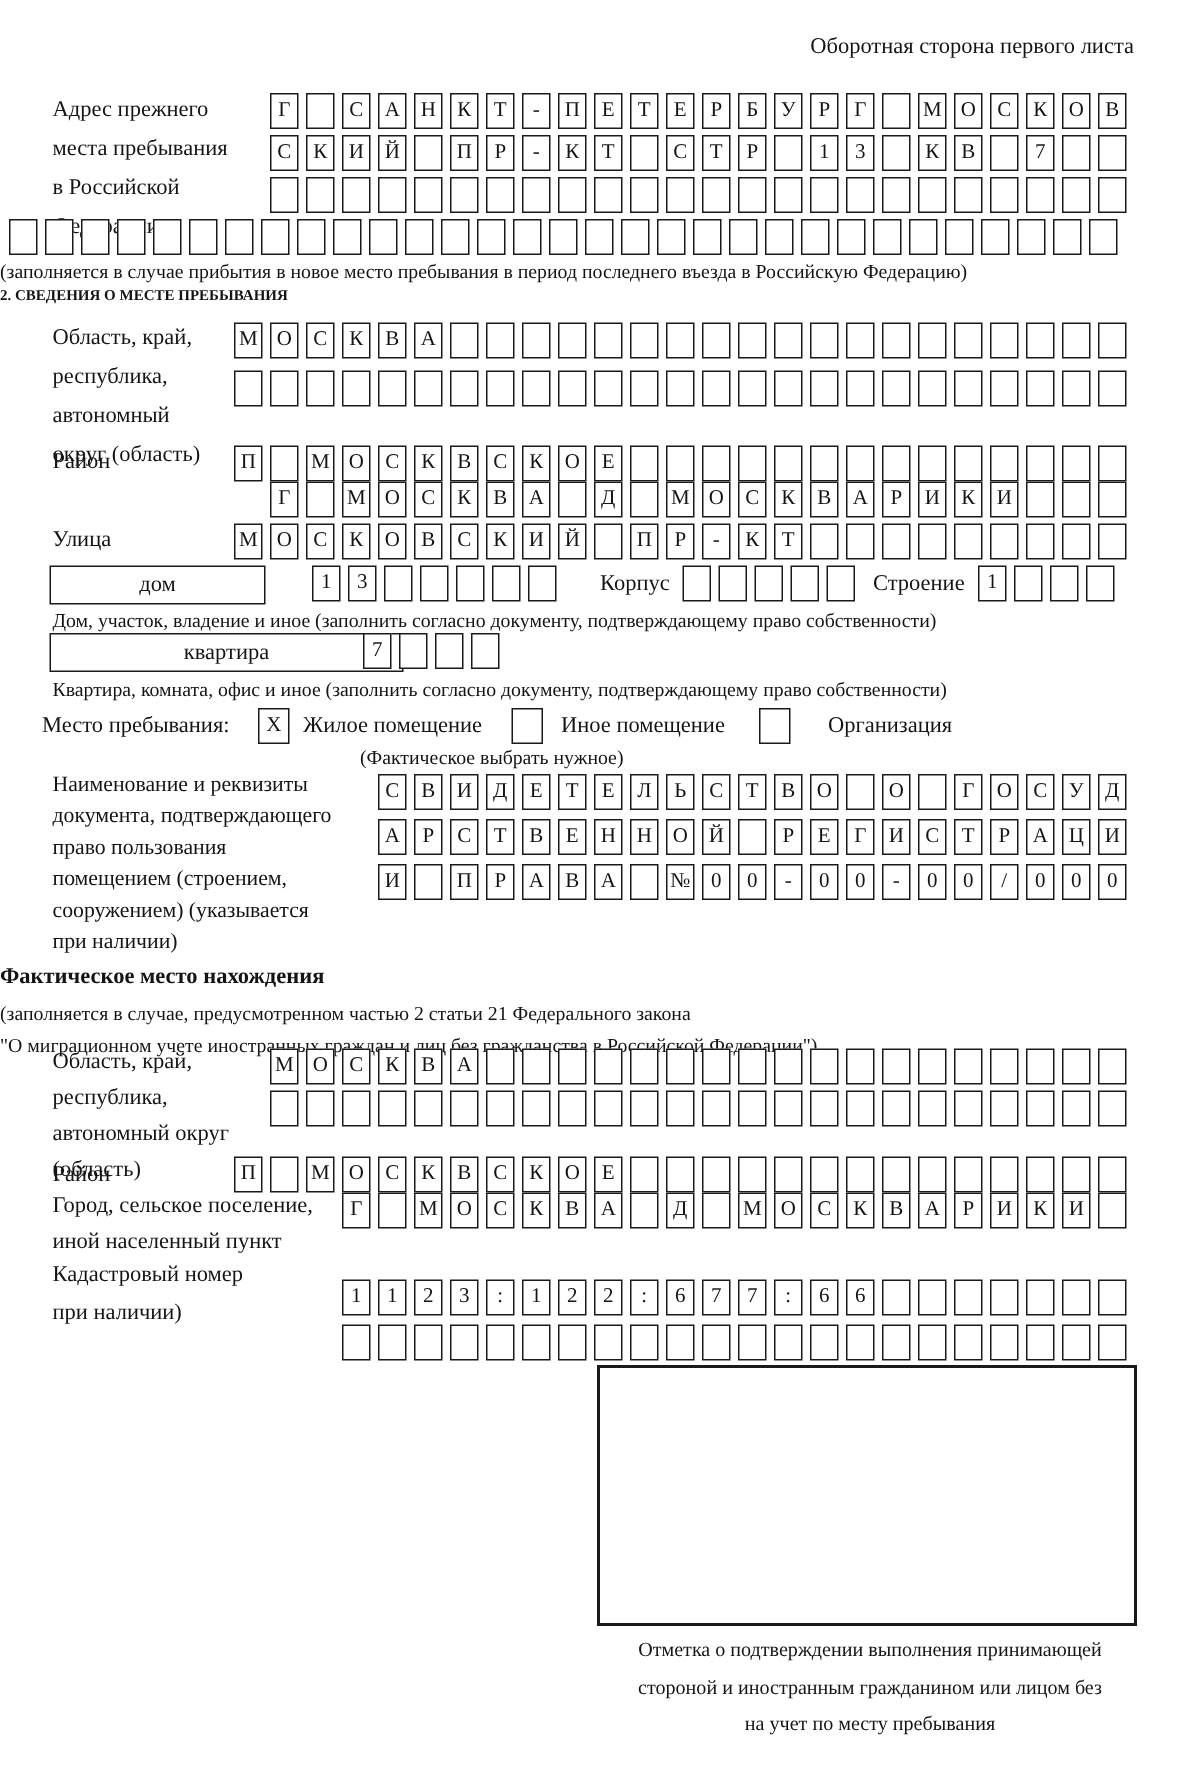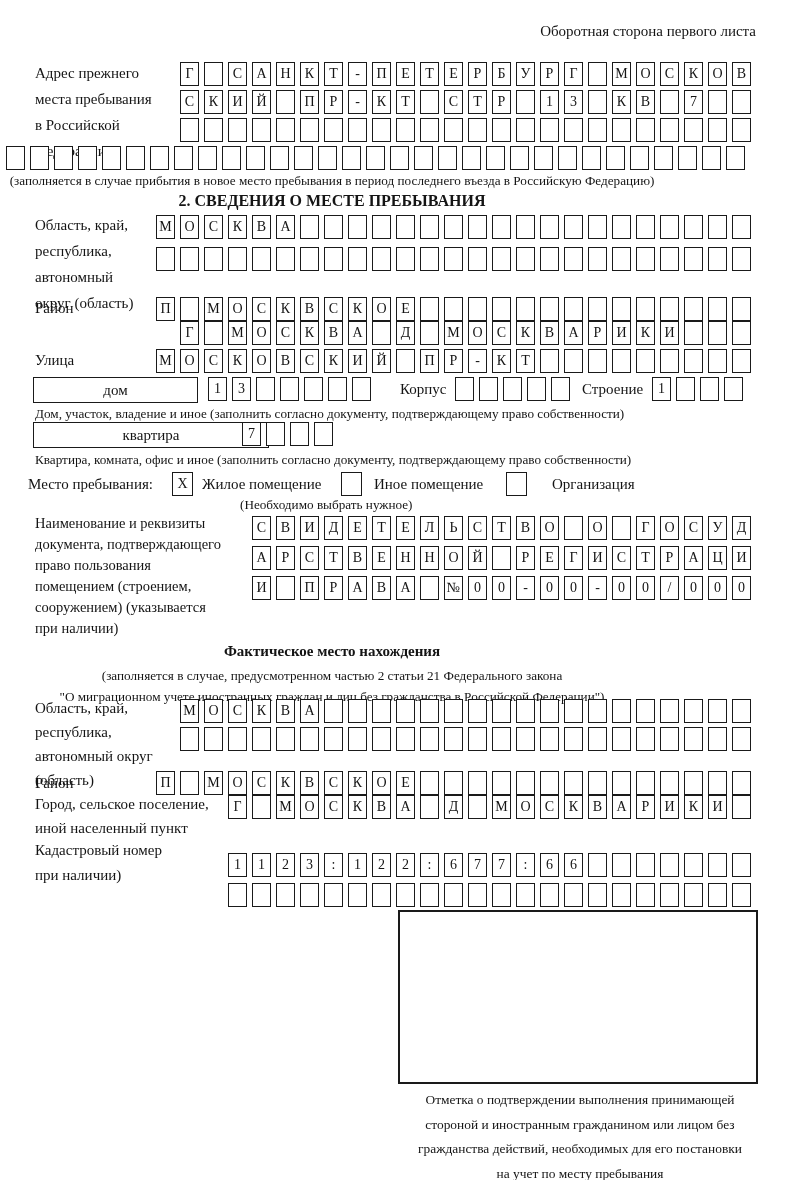--- a/index.html
+++ b/index.html
@@ -2,22 +2,22 @@
 <html><head>
 <meta charset="utf-8">
 <style>
   html,body{margin:0;padding:0;background:#fff;}
   .page{position:relative;width:800px;height:1180px;background:#fff;overflow:hidden;
         font-family:Liberation Serif, serif;color:#141414;}
   .abs{position:absolute;}
   .lbl{font-size:15px;line-height:26px;white-space:nowrap;}
   .lbl-tight{font-size:14.5px;line-height:21px;white-space:nowrap;}
   .cap{font-size:13.2px;white-space:nowrap;}
-  .center{left:0;width:664px;text-align:center;}
-  .title{font-size:16px;font-weight:bold;}
+  .center{left:0;width:664px;text-align:left;}
+  .title{font-size:10px;font-weight:bold;}
   .boxrow{position:absolute;display:flex;gap:5px;}
   .cbox{width:19px;height:24px;border:1.6px solid #1a1a1a;box-sizing:border-box;
         display:inline-flex;align-items:center;justify-content:center;
         font-size:14px;line-height:1;flex:0 0 auto;background:#fff;}
   .wide-field{position:absolute;height:26px;border:1.7px solid #1a1a1a;box-sizing:border-box;
         display:flex;align-items:center;justify-content:center;font-size:15px;background:#fff;}
   .stamp-box{position:absolute;border:2px solid #1a1a1a;box-sizing:border-box;background:#fff;}
   .stampnote{font-size:13.4px;line-height:24.5px;text-align:center;}
 </style>
 </head>
@@ -287,21 +287,21 @@
       <span class="cbox"></span>
       <span class="cbox"></span>
       <span class="cbox"></span>
       <span class="cbox"></span>
       <span class="cbox"></span>
       <span class="cbox"></span>
       <span class="cbox"></span>
       <span class="cbox"></span>
     </div>
 
-  <div class="wide-field" style="left:33px;top:377px;width:165px;">
+  <div class="wide-field" style="left:33px;top:377px;width:144px;">
     <span>дом</span>
   </div>
   <div class="boxrow" style="left:208px;top:377px;">
       <span class="cbox">1</span>
       <span class="cbox">3</span>
       <span class="cbox"></span>
       <span class="cbox"></span>
       <span class="cbox"></span>
       <span class="cbox"></span>
       <span class="cbox"></span>
@@ -334,21 +334,21 @@
     </div>
   <div class="abs cap" style="left:35px;top:452px;">Квартира, комната, офис и иное (заполнить согласно документу, подтверждающему право собственности)</div>
 
   <div class="abs lbl" style="left:28px;top:471px;">Место пребывания:</div>
   <div class="cbox abs" style="left:172px;top:472px;width:21px;">X</div>
   <div class="abs lbl" style="left:202px;top:471px;">Жилое помещение</div>
   <div class="cbox abs" style="left:341px;top:472px;width:21px;"></div>
   <div class="abs lbl" style="left:374px;top:471px;">Иное помещение</div>
   <div class="cbox abs" style="left:506px;top:472px;width:21px;"></div>
   <div class="abs lbl" style="left:552px;top:471px;">Организация</div>
-  <div class="abs cap" style="left:240px;top:497px;">(Необходимо выбрать нужное)</div>
+  <div class="abs cap" style="left:240px;top:497px;">(Фактическое выбрать нужное)</div>
 
   <div class="abs" style="left:35px;top:513px;">
     <div class="lbl-tight">Наименование и реквизиты</div>
     <div class="lbl-tight">документа, подтверждающего</div>
     <div class="lbl-tight">право пользования</div>
     <div class="lbl-tight">помещением (строением,</div>
     <div class="lbl-tight">сооружением) (указывается</div>
     <div class="lbl-tight">при наличии)</div>
   </div>
   <div class="boxrow" style="left:252px;top:516px;">
@@ -592,17 +592,16 @@
       <span class="cbox"></span>
       <span class="cbox"></span>
       <span class="cbox"></span>
       <span class="cbox"></span>
     </div>
 
   <div class="stamp-box" style="left:398px;top:910px;width:360px;height:174px;"></div>
   <div class="abs stampnote" style="left:385px;top:1088px;width:390px;">
     <div>Отметка о подтверждении выполнения принимающей</div>
     <div>стороной и иностранным гражданином или лицом без</div>
-    <div>гражданства действий, необходимых для его постановки</div>
     <div>на учет по месту пребывания</div>
   </div>
 
 </div>
 
 </body></html>

